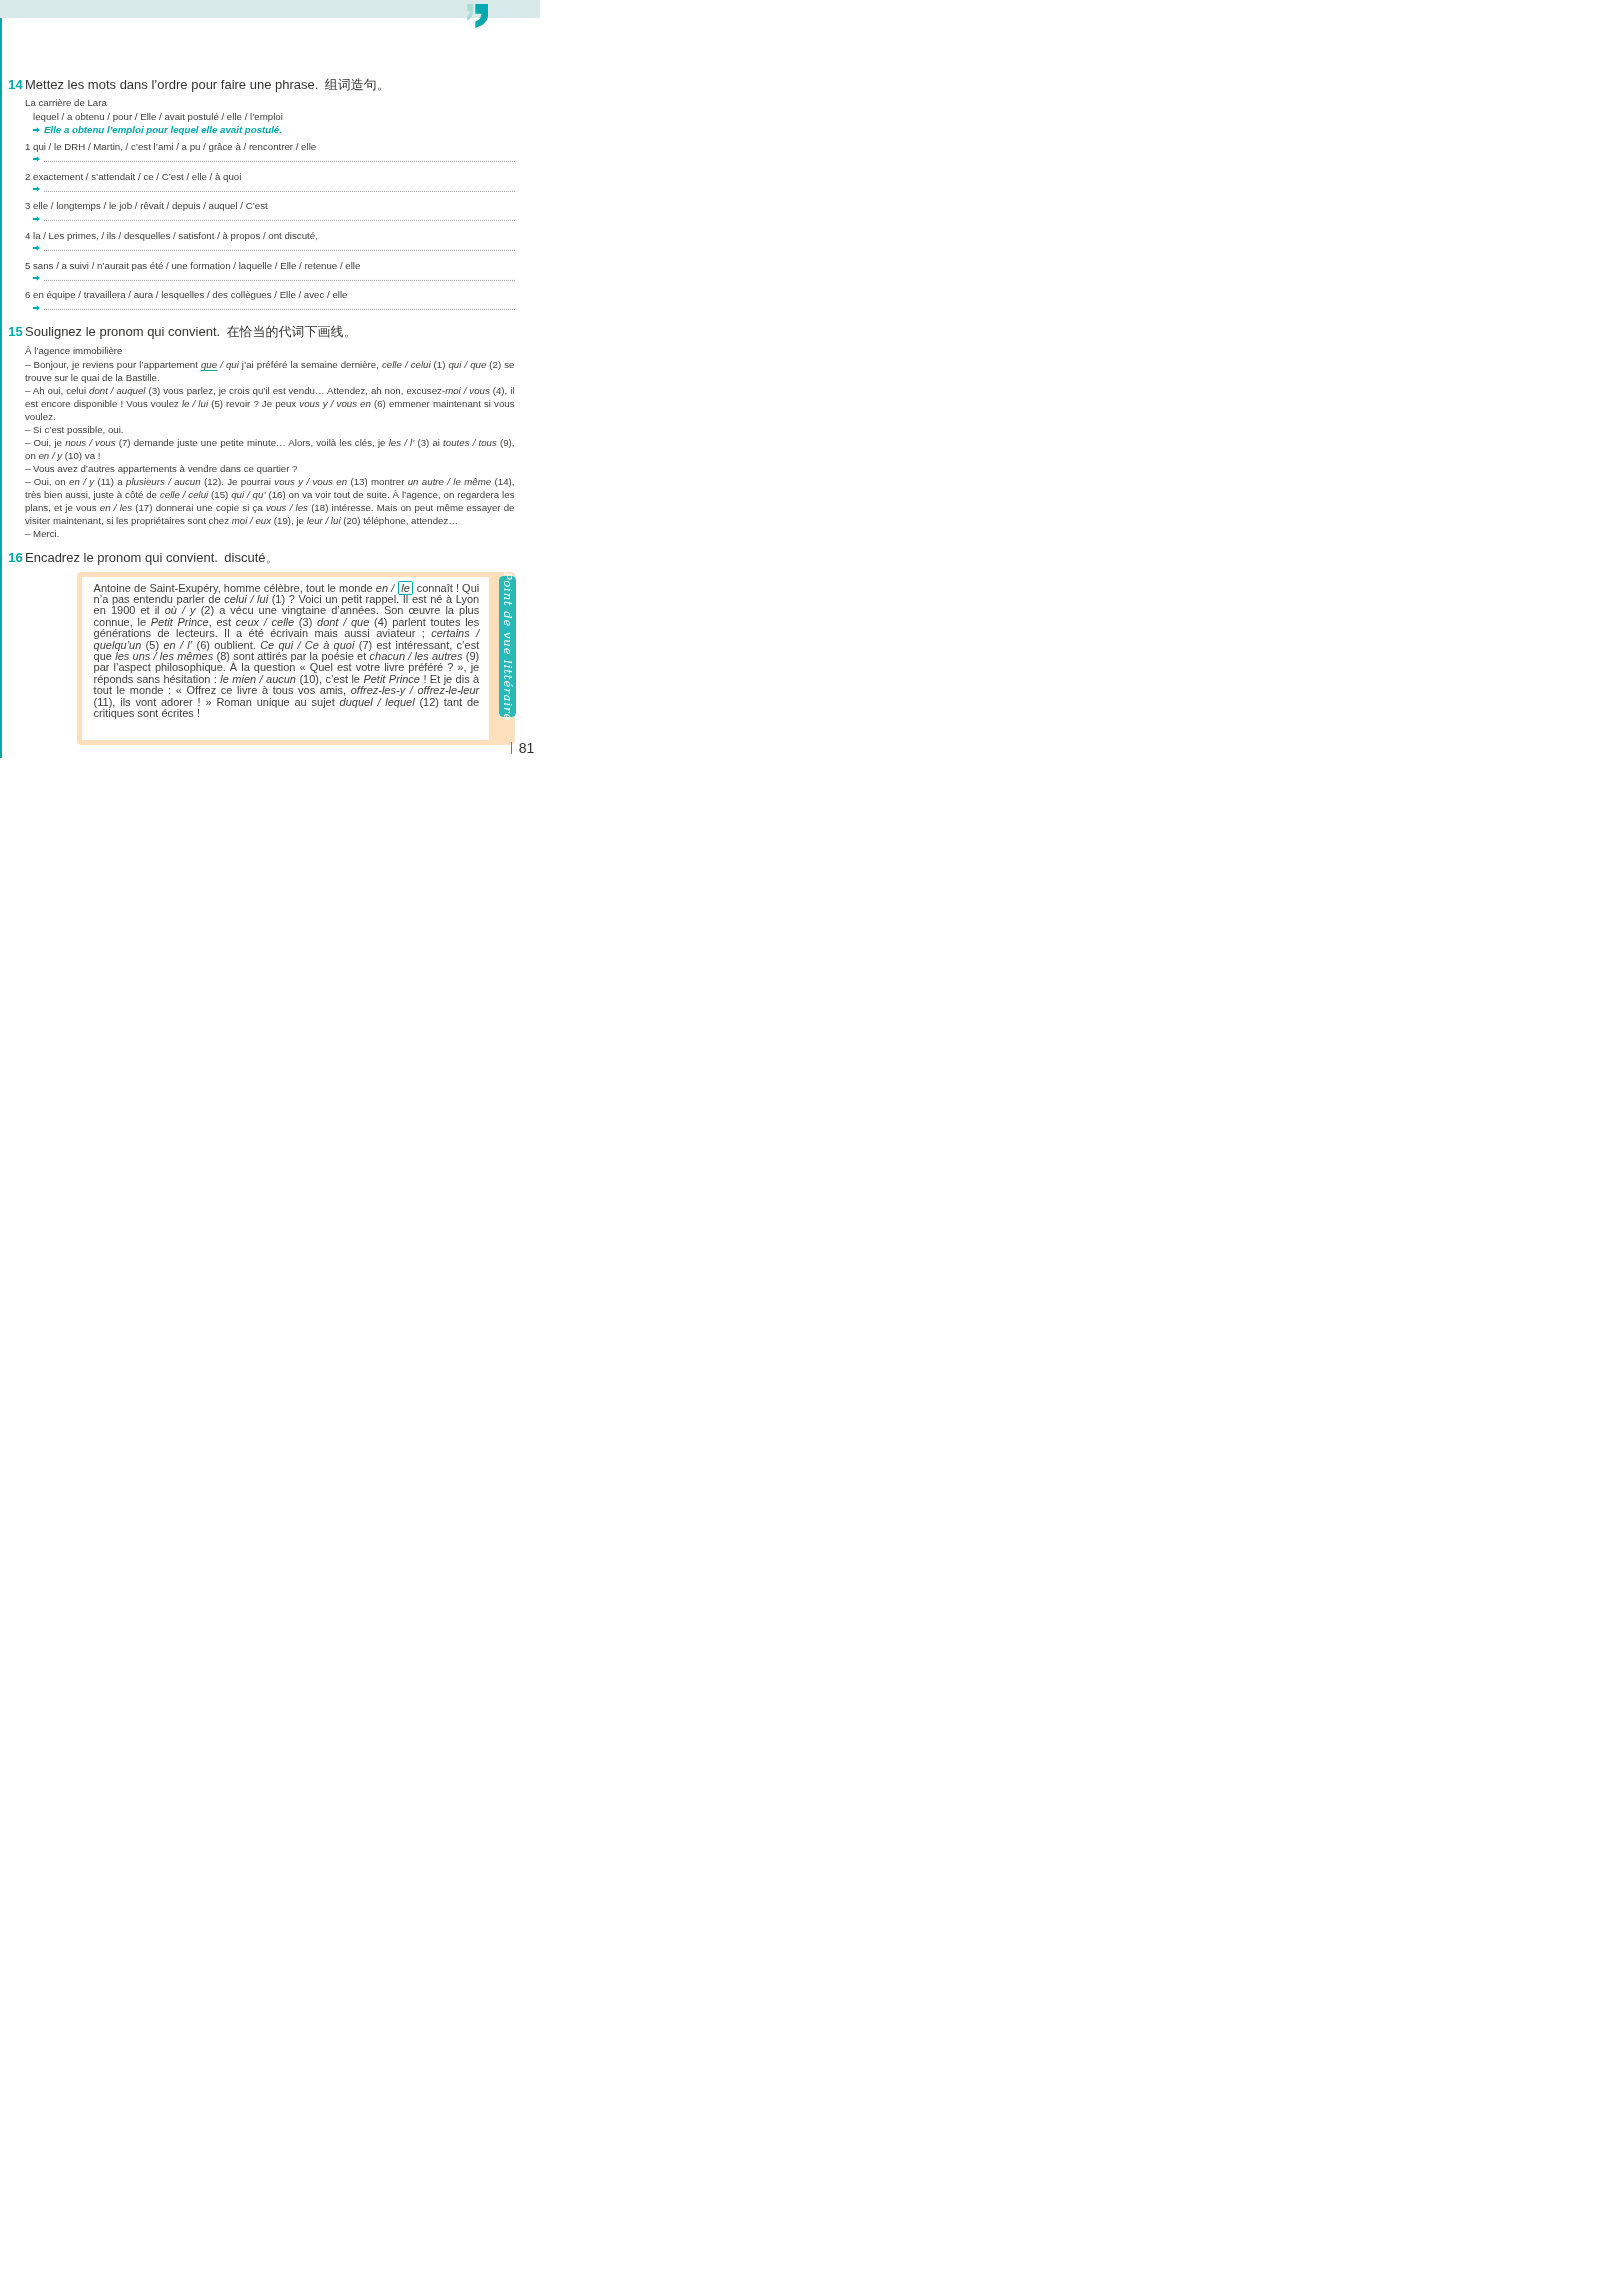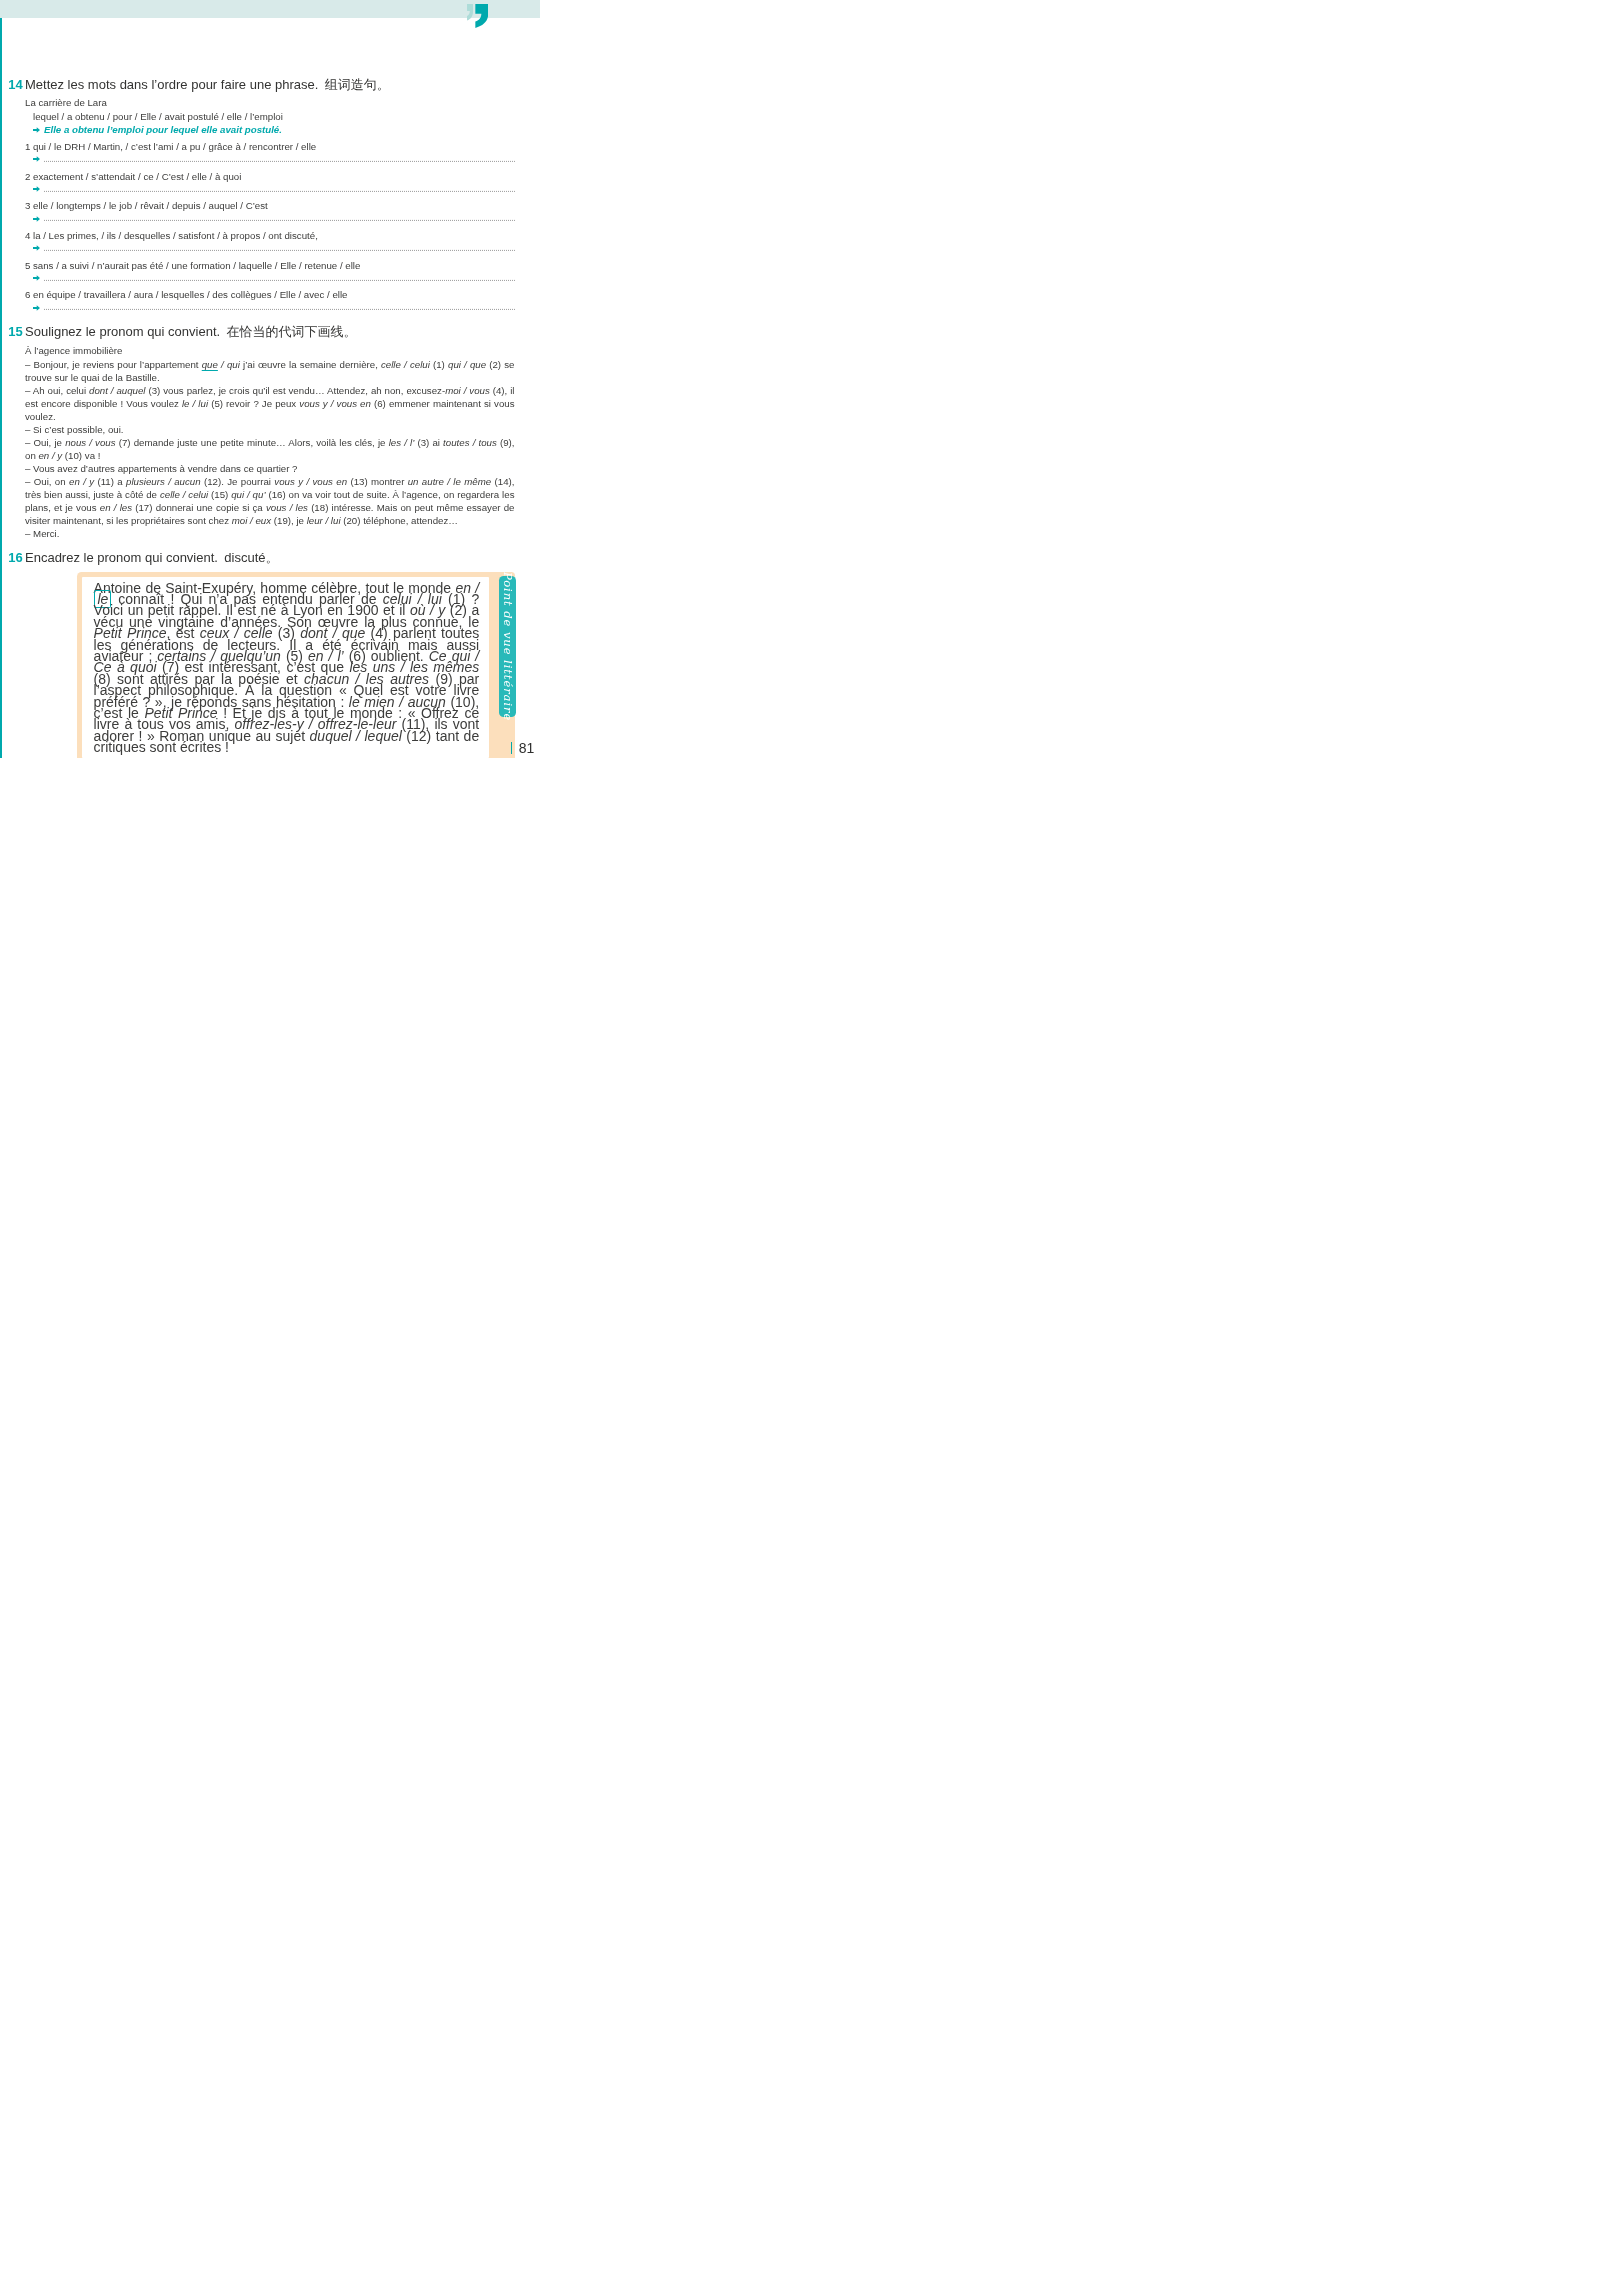--- a/index.html
+++ b/index.html
@@ -50,21 +50,21 @@
   .seg-b{
     font-style:italic;border:0.9px solid var(--accent);border-radius:1.4px;
     padding:0 1.9px;margin:0 0.9px;
   }
   .panel{
     position:relative;margin-left:52px;margin-top:6.5px;
     background:var(--panel);border-radius:4.6px 3.7px 5.6px 4.2px;
     padding:4.6px 26px 4.6px 4.6px;min-height:173px;
   }
   .panel-inner{background:#fff;border-radius:0.9px;padding:5.6px 9.3px 4.6px 12px;min-height:163px}
-  .panel-text{font-size:14px;line-height:11.4px;text-align:justify}
+  .panel-text{font-size:11px;line-height:11.4px;text-align:justify}
   .side-tab{
     position:absolute;top:3.7px;right:-1.4px;width:16.7px;height:141px;
     background:var(--tab);border-radius:4.6px;
     display:flex;align-items:center;justify-content:center;
   }
   .side-tab-label{
     writing-mode:vertical-rl;color:#fff;font-style:italic;font-size:11.6px;
     font-family:"DejaVu Serif",serif;letter-spacing:0.9px;white-space:nowrap;
   }
   .page-number{
@@ -186,21 +186,21 @@
       </div>
     </section>
 
     <section class="ex ex15">
       <div class="ex-header">
         <span class="ex-num">15</span>
         <span class="ex-title">Soulignez le pronom qui convient.</span>
         <span class="ex-title zh">在恰当的代词下画线。</span>
       </div>
       <p class="subtitle">À l’agence immobilière</p>
-      <p class="dialog"><span>– Bonjour, je reviens pour l’appartement </span><span class="seg-u">que</span><span class="seg-i"> / qui</span><span> j’ai œuvre la semaine dernière, </span><span class="seg-i">celle / celui</span><span> (1) </span><span class="seg-i">qui / que</span><span> (2) se trouve sur le quai de la Bastille.</span></p>
+      <p class="dialog"><span>– Bonjour, je reviens pour l’appartement </span><span class="seg-u">que</span><span class="seg-i"> / qui</span><span> j’ai préféré la semaine dernière, </span><span class="seg-i">celle / celui</span><span> (1) </span><span class="seg-i">qui / que</span><span> (2) se trouve sur le quai de la Bastille.</span></p>
       <p class="dialog"><span>– Ah oui, celui </span><span class="seg-i">dont / auquel</span><span> (3) vous parlez, je crois qu’il est vendu… Attendez, ah non, excusez-</span><span class="seg-i">moi / vous</span><span> (4), il est encore disponible ! Vous voulez </span><span class="seg-i">le / lui</span><span> (5) revoir ? Je peux </span><span class="seg-i">vous y / vous en</span><span> (6) emmener maintenant si vous voulez.</span></p>
       <p class="dialog"><span>– Si c’est possible, oui.</span></p>
       <p class="dialog"><span>– Oui, je </span><span class="seg-i">nous / vous</span><span> (7) demande juste une petite minute… Alors, voilà les clés, je </span><span class="seg-i">les / l’</span><span> (3) ai </span><span class="seg-i">toutes / tous</span><span> (9), on </span><span class="seg-i">en / y</span><span> (10) va !</span></p>
       <p class="dialog"><span>– Vous avez d’autres appartements à vendre dans ce quartier ?</span></p>
       <p class="dialog"><span>– Oui, on </span><span class="seg-i">en / y</span><span> (11) a </span><span class="seg-i">plusieurs / aucun</span><span> (12). Je pourrai </span><span class="seg-i">vous y / vous en</span><span> (13) montrer </span><span class="seg-i">un autre / le même</span><span> (14), très bien aussi, juste à côté de </span><span class="seg-i">celle / celui</span><span> (15) </span><span class="seg-i">qui / qu’</span><span> (16) on va voir tout de suite. À l’agence, on regardera les plans, et je vous </span><span class="seg-i">en / les</span><span> (17) donnerai une copie si ça </span><span class="seg-i">vous / les</span><span> (18) intéresse. Mais on peut même essayer de visiter maintenant, si les propriétaires sont chez </span><span class="seg-i">moi / eux</span><span> (19), je </span><span class="seg-i">leur / lui</span><span> (20) téléphone, attendez…</span></p>
       <p class="dialog"><span>– Merci.</span></p>
     </section>
 
     <section class="ex ex16">
       <div class="ex-header">

